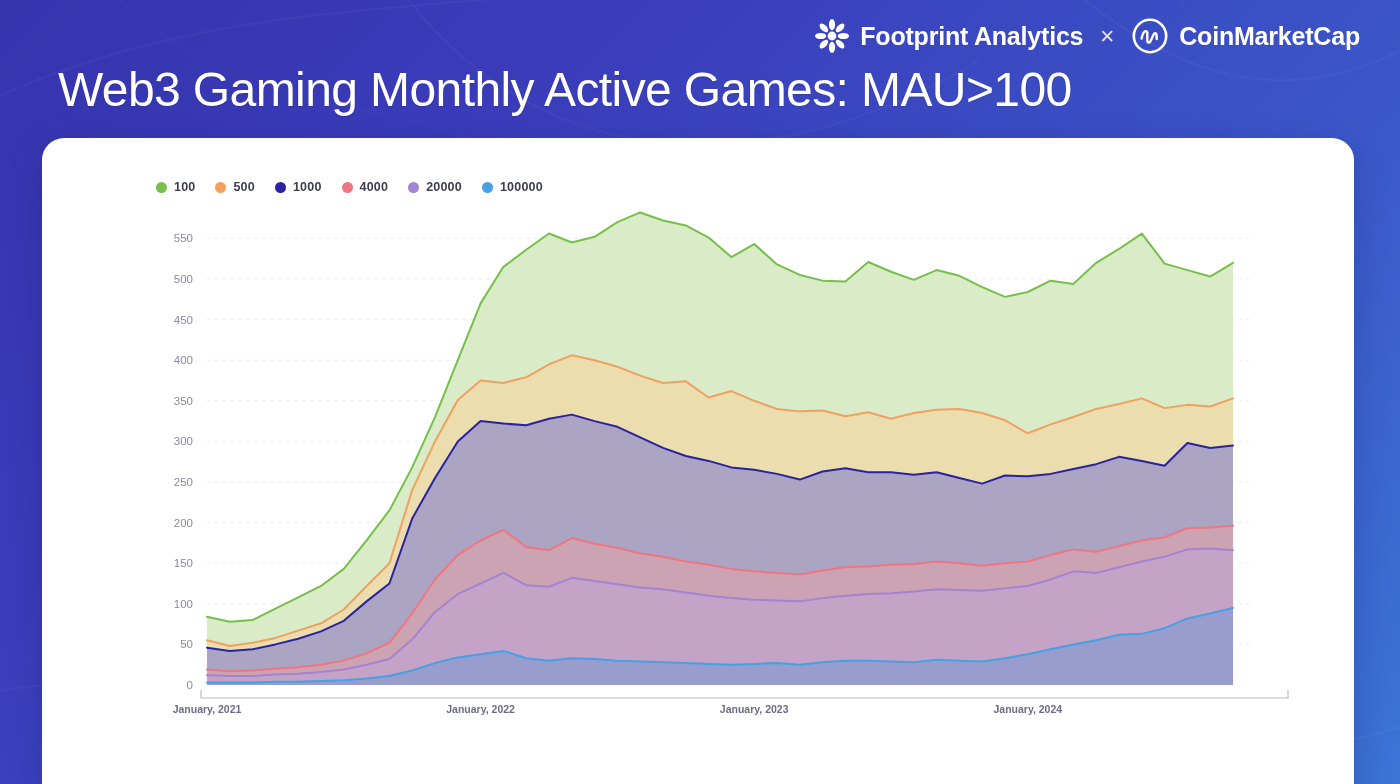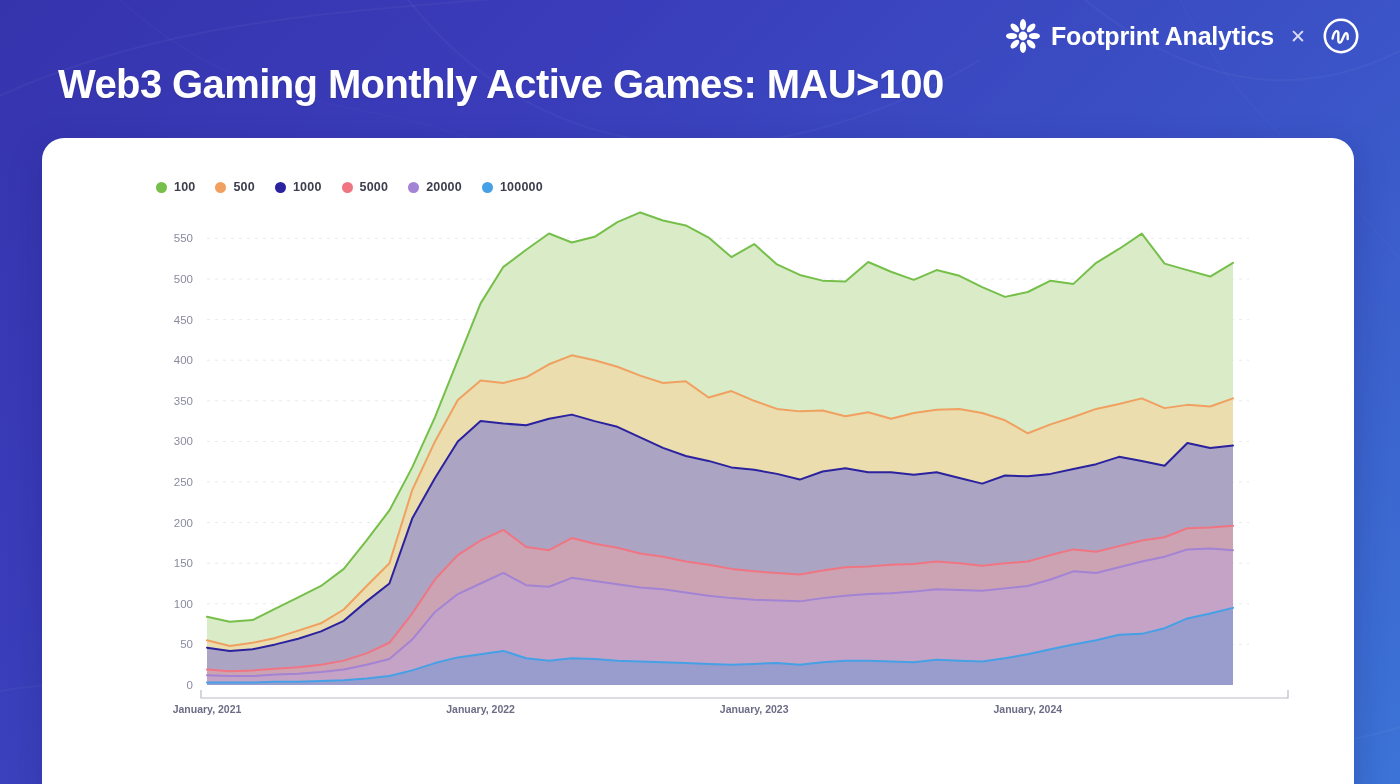--- a/index.html
+++ b/index.html
@@ -35,22 +35,22 @@
   .cross {
     color: #dcdcf5;
     font-size: 19px;
     font-weight: 400;
     padding: 0 2px;
   }
   .page-title {
     position: absolute;
     left: 58px; top: 62px;
     color: #ffffff;
-    font-size: 40px;
-    font-weight: bold;
+    font-size: 48px;
+    font-weight: normal;
     letter-spacing: -0.6px;
     white-space: nowrap;
     text-shadow: 0 1px 2px rgba(0,0,0,0.12);
   }
   .card {
     position: absolute;
     left: 42px; top: 138px;
     width: 1312px; height: 758px;
     background: #ffffff;
     border-radius: 22px;
@@ -108,20 +108,21 @@
       </g>
     </svg>
     <span class="brand-name">Footprint Analytics</span>
   </div>
   <span class="cross">✕</span>
   <div class="brand">
     <svg width="38" height="38" viewBox="0 0 38 38">
       <circle cx="19" cy="19" r="16.2" fill="none" stroke="#ffffff" stroke-width="2.6"></circle>
       <path d="M10.6 21.6 C 12 14.4, 14.6 12.6, 16.3 15.4 L 16.3 23.6 C 16.3 26, 18.4 26.4, 19.6 24 L 22.6 17.6 C 23.6 15.4, 25.4 15.8, 25.6 18.4 L 25.7 22" fill="none" stroke="#ffffff" stroke-width="2.4" stroke-linecap="round" stroke-linejoin="round"></path>
     </svg>
+    <span class="brand-name">CoinMarketCap</span>
   </div>
 </div>
 
 <div class="page-title">Web3 Gaming Monthly Active Games: MAU&gt;100</div>
 
 <div class="card">
   <div class="legend" id="legend">
       <div class="legend-item">
         <span class="legend-dot" style="background: rgb(118, 191, 74);"></span>
         <span class="legend-label">100</span>
@@ -129,21 +130,21 @@
       <div class="legend-item">
         <span class="legend-dot" style="background: rgb(240, 160, 96);"></span>
         <span class="legend-label">500</span>
       </div>
       <div class="legend-item">
         <span class="legend-dot" style="background: rgb(42, 34, 158);"></span>
         <span class="legend-label">1000</span>
       </div>
       <div class="legend-item">
         <span class="legend-dot" style="background: rgb(240, 117, 131);"></span>
-        <span class="legend-label">5000</span>
+        <span class="legend-label">4000</span>
       </div>
       <div class="legend-item">
         <span class="legend-dot" style="background: rgb(163, 131, 212);"></span>
         <span class="legend-label">20000</span>
       </div>
       <div class="legend-item">
         <span class="legend-dot" style="background: rgb(69, 160, 229);"></span>
         <span class="legend-label">100000</span>
       </div>
     </div>

